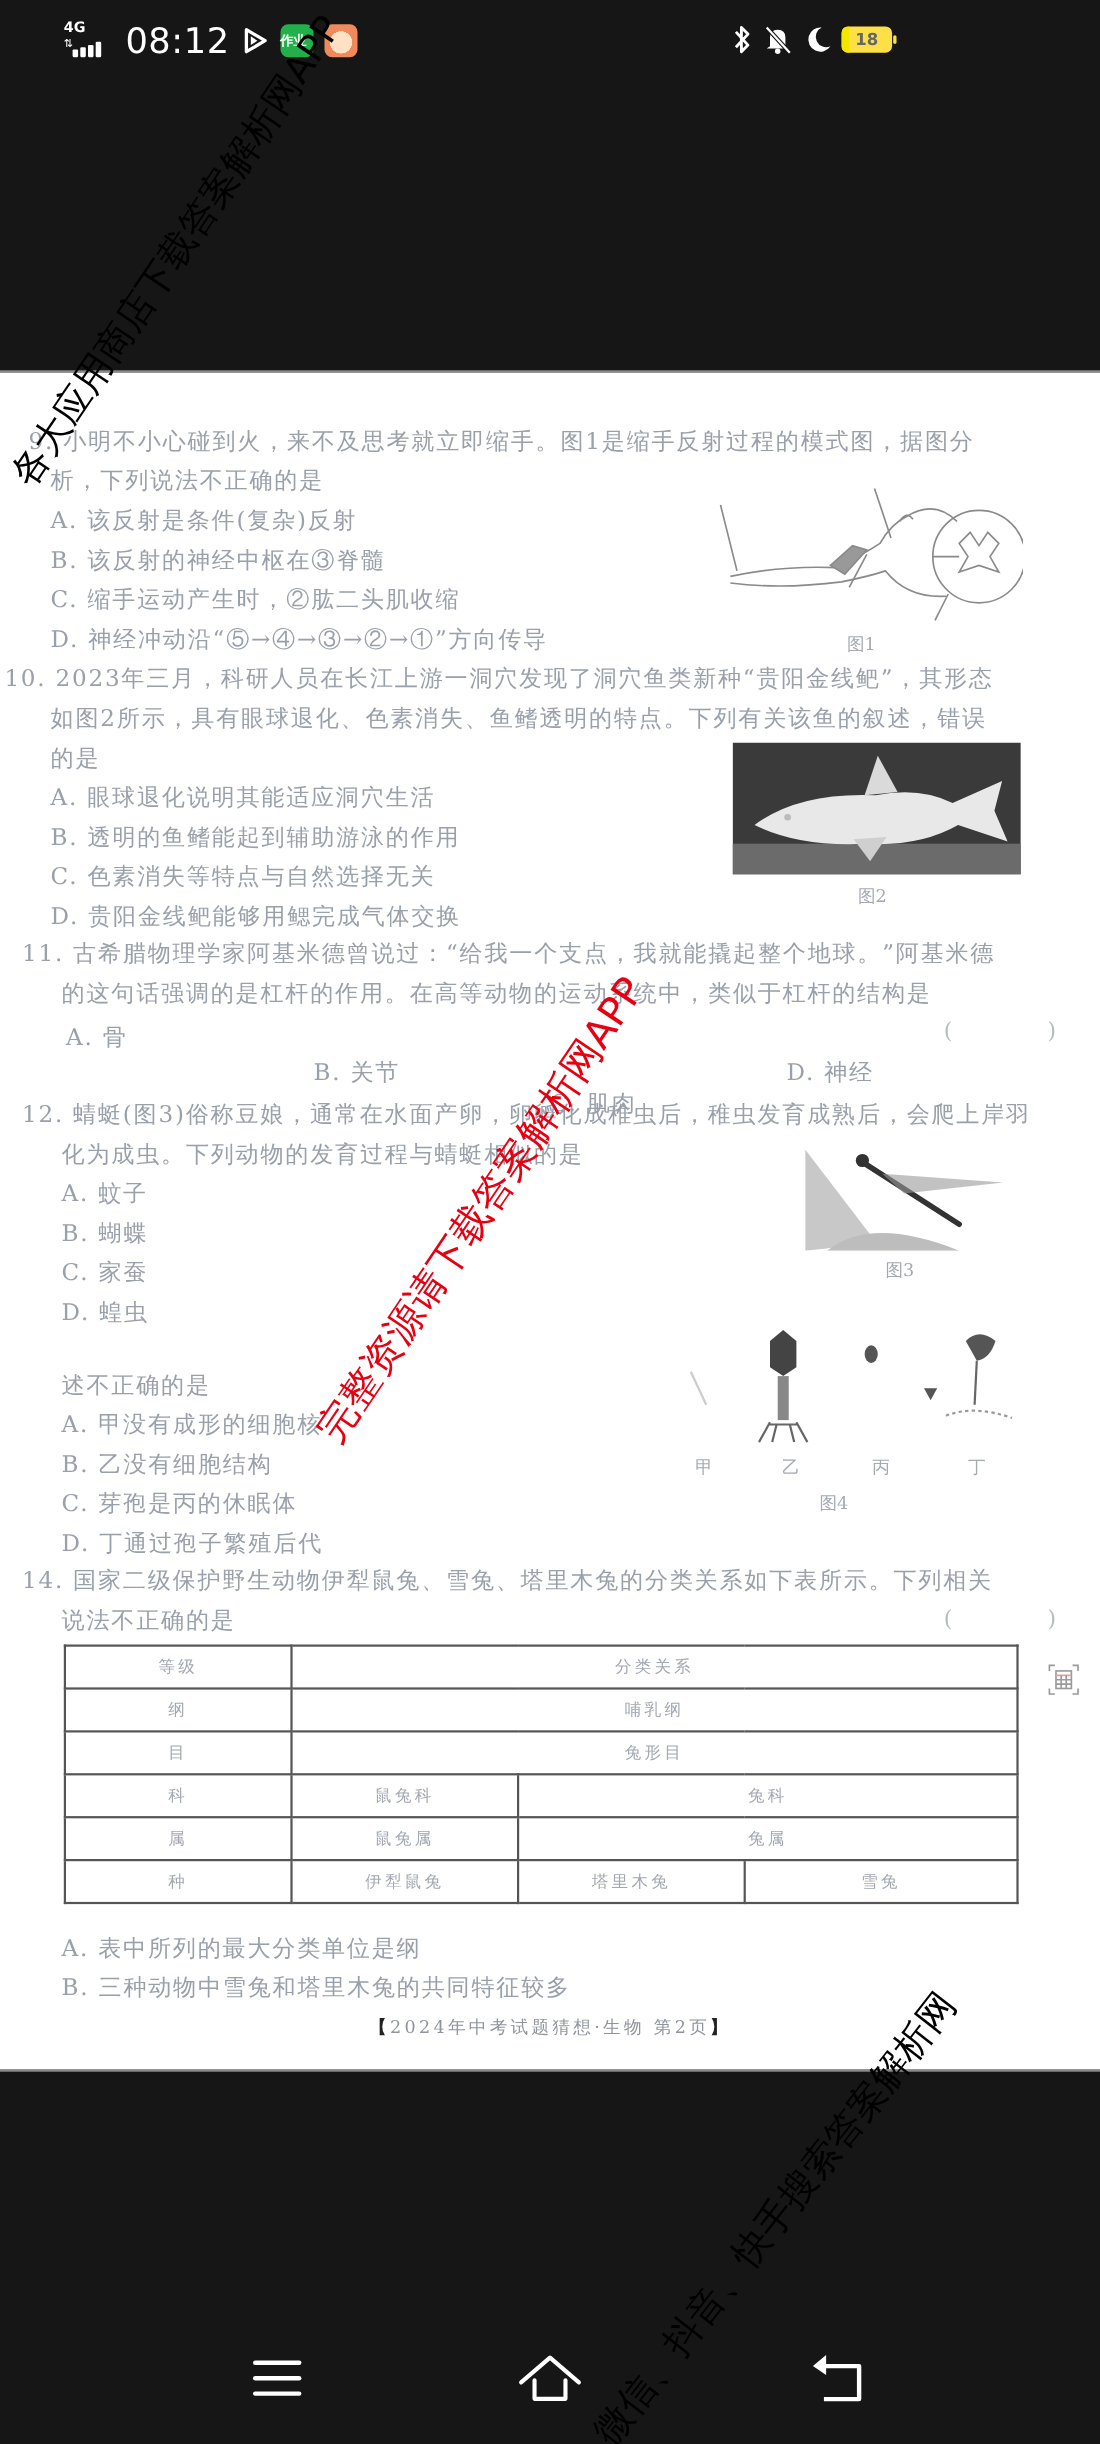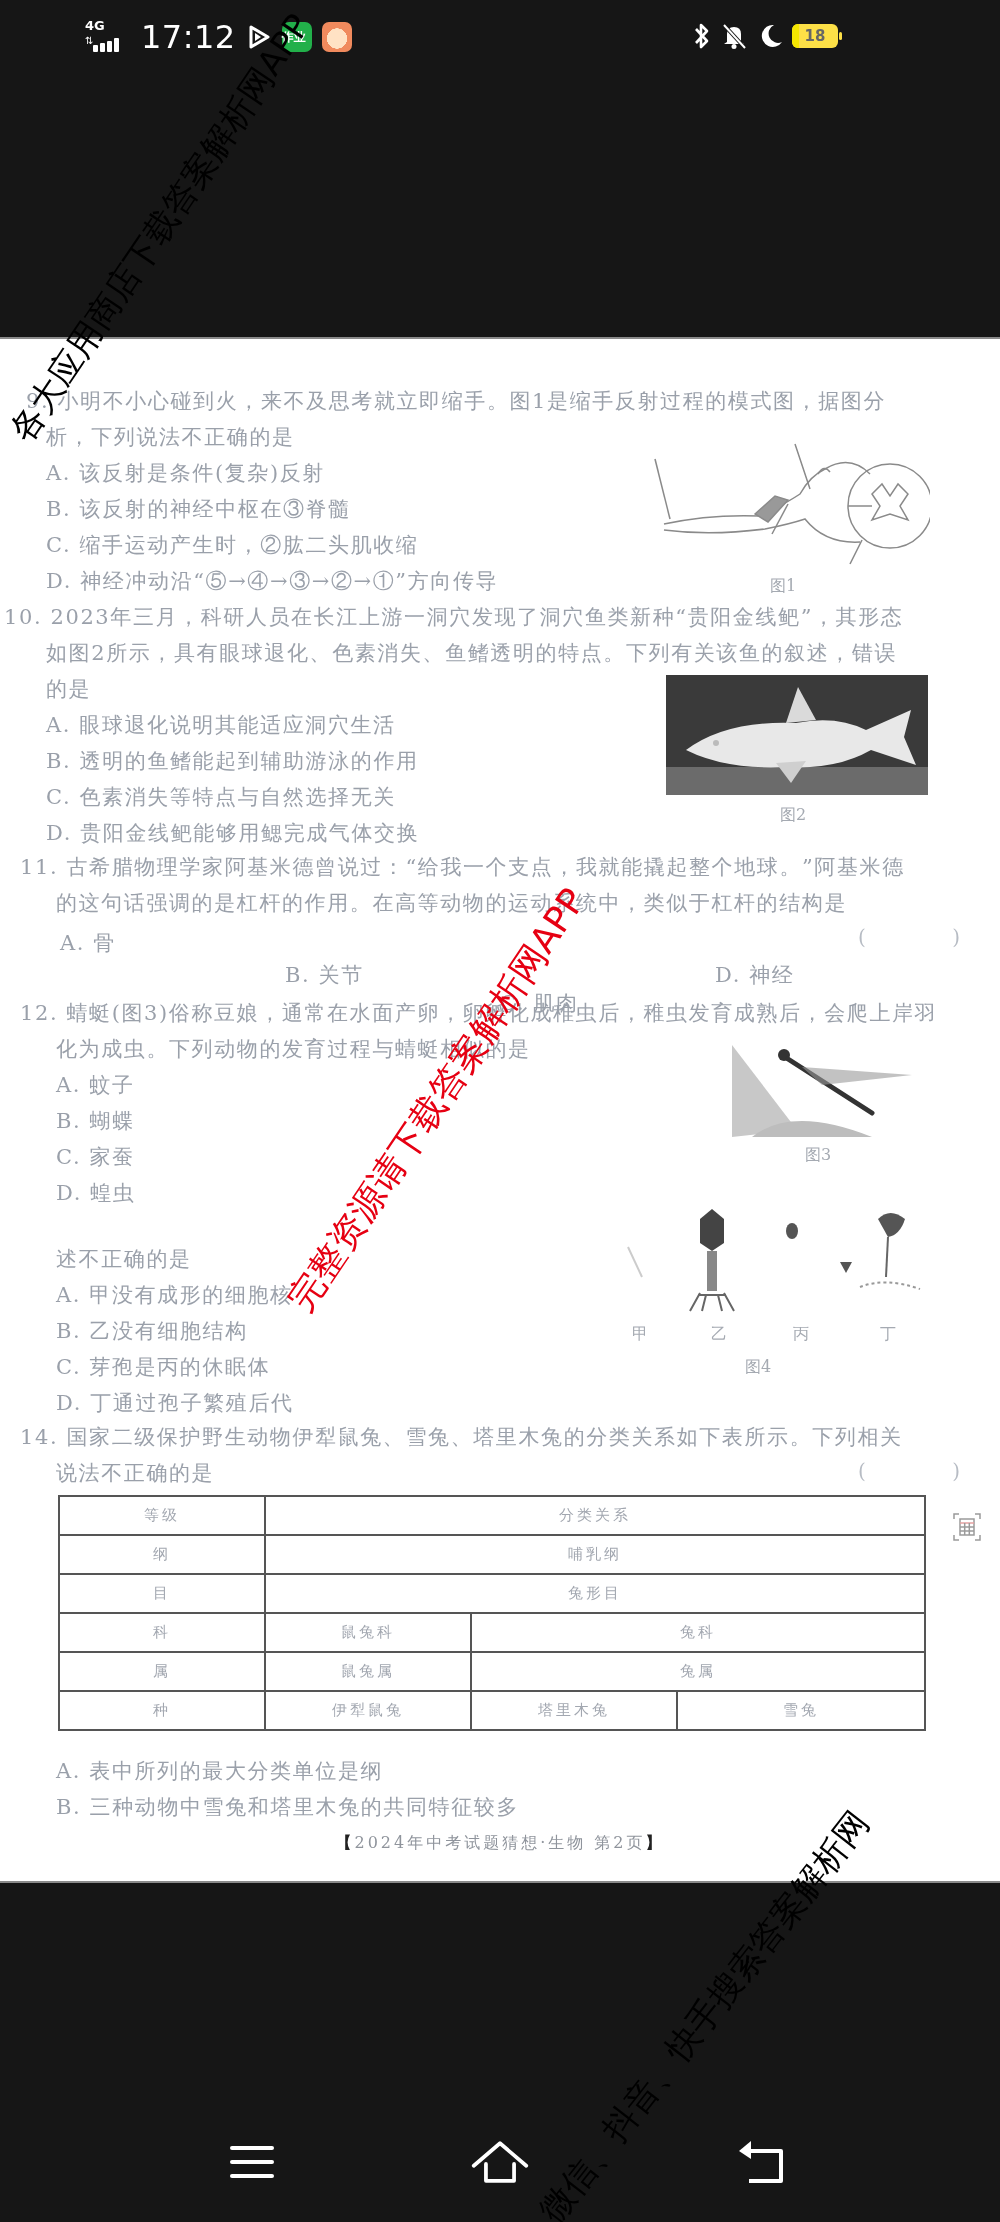--- a/index.html
+++ b/index.html
@@ -2,21 +2,21 @@
 <html><head>
 <meta charset="utf-8">
 <style>
   html, body { margin: 0; padding: 0; }
   body {
     width: 1000px; height: 2222px; position: relative; overflow: hidden;
     background: #161616;
     font-family: "DejaVu Sans", "Liberation Sans", sans-serif;
   }
   
-  .status-bar { position: absolute; left: 0; top: 0; width: 869px; height: 80px; color: #fff; margin-left: 27px; }
+  .status-bar { position: absolute; left: 0; top: 0; width: 869px; height: 80px; color: #fff; }
   .sb-left { position: absolute; left: 58px; top: 18px; display: flex; align-items: center; gap: 10px; }
   .signal { position: relative; width: 46px; height: 36px; }
   .signal .g4 { position: absolute; left: 0; top: 0; font-size: 13px; font-weight: bold; line-height: 13px; }
   .signal .arrows { position: absolute; left: 0; top: 17px; font-size: 10px; line-height: 10px; }
   .signal .bars { position: absolute; left: 8px; bottom: 3px; display: flex; align-items: flex-end; gap: 2px; }
   .signal .bars i { display: block; width: 5px; background: #fff; border-radius: 1px; }
   .clock { font-size: 32px; font-weight: 500; letter-spacing: 0.5px; }
   .play-icon { width: 26px; height: 26px; }
   .app-icon { width: 30px; height: 30px; border-radius: 7px; }
   .app-green { background: #22b04a; color:#fff; font-size: 12px; text-align:left; line-height:30px; font-weight:bold; }
@@ -59,21 +59,21 @@
     <div class="signal">
       <span class="g4">4G</span>
       <span class="arrows">⇅</span>
       <span class="bars">
         <i style="height:7px"></i>
           <i style="height:9px"></i>
           <i style="height:11px"></i>
           <i style="height:14px"></i>
       </span>
     </div>
-    <span class="clock">17:12</span>
+    <span class="clock">08:12</span>
     <svg class="play-icon" viewBox="0 0 26 26">
       <path d="M5 3 L22 13 L5 23 Z" fill="none" stroke="#fff" stroke-width="3" stroke-linejoin="round"></path>
       <path d="M9 9 L15 13 L9 17 Z" fill="#fff"></path>
     </svg>
     <div class="app-icon app-green">作业</div>
     <div class="app-icon app-avatar"></div>
   </div>
   <div class="sb-right">
     <svg width="20" height="28" viewBox="0 0 20 28">
       <path d="M4 7 L15 19 L9 25 L9 3 L15 9 L4 21" fill="none" stroke="#fff" stroke-width="2.6" stroke-linejoin="round"></path>

